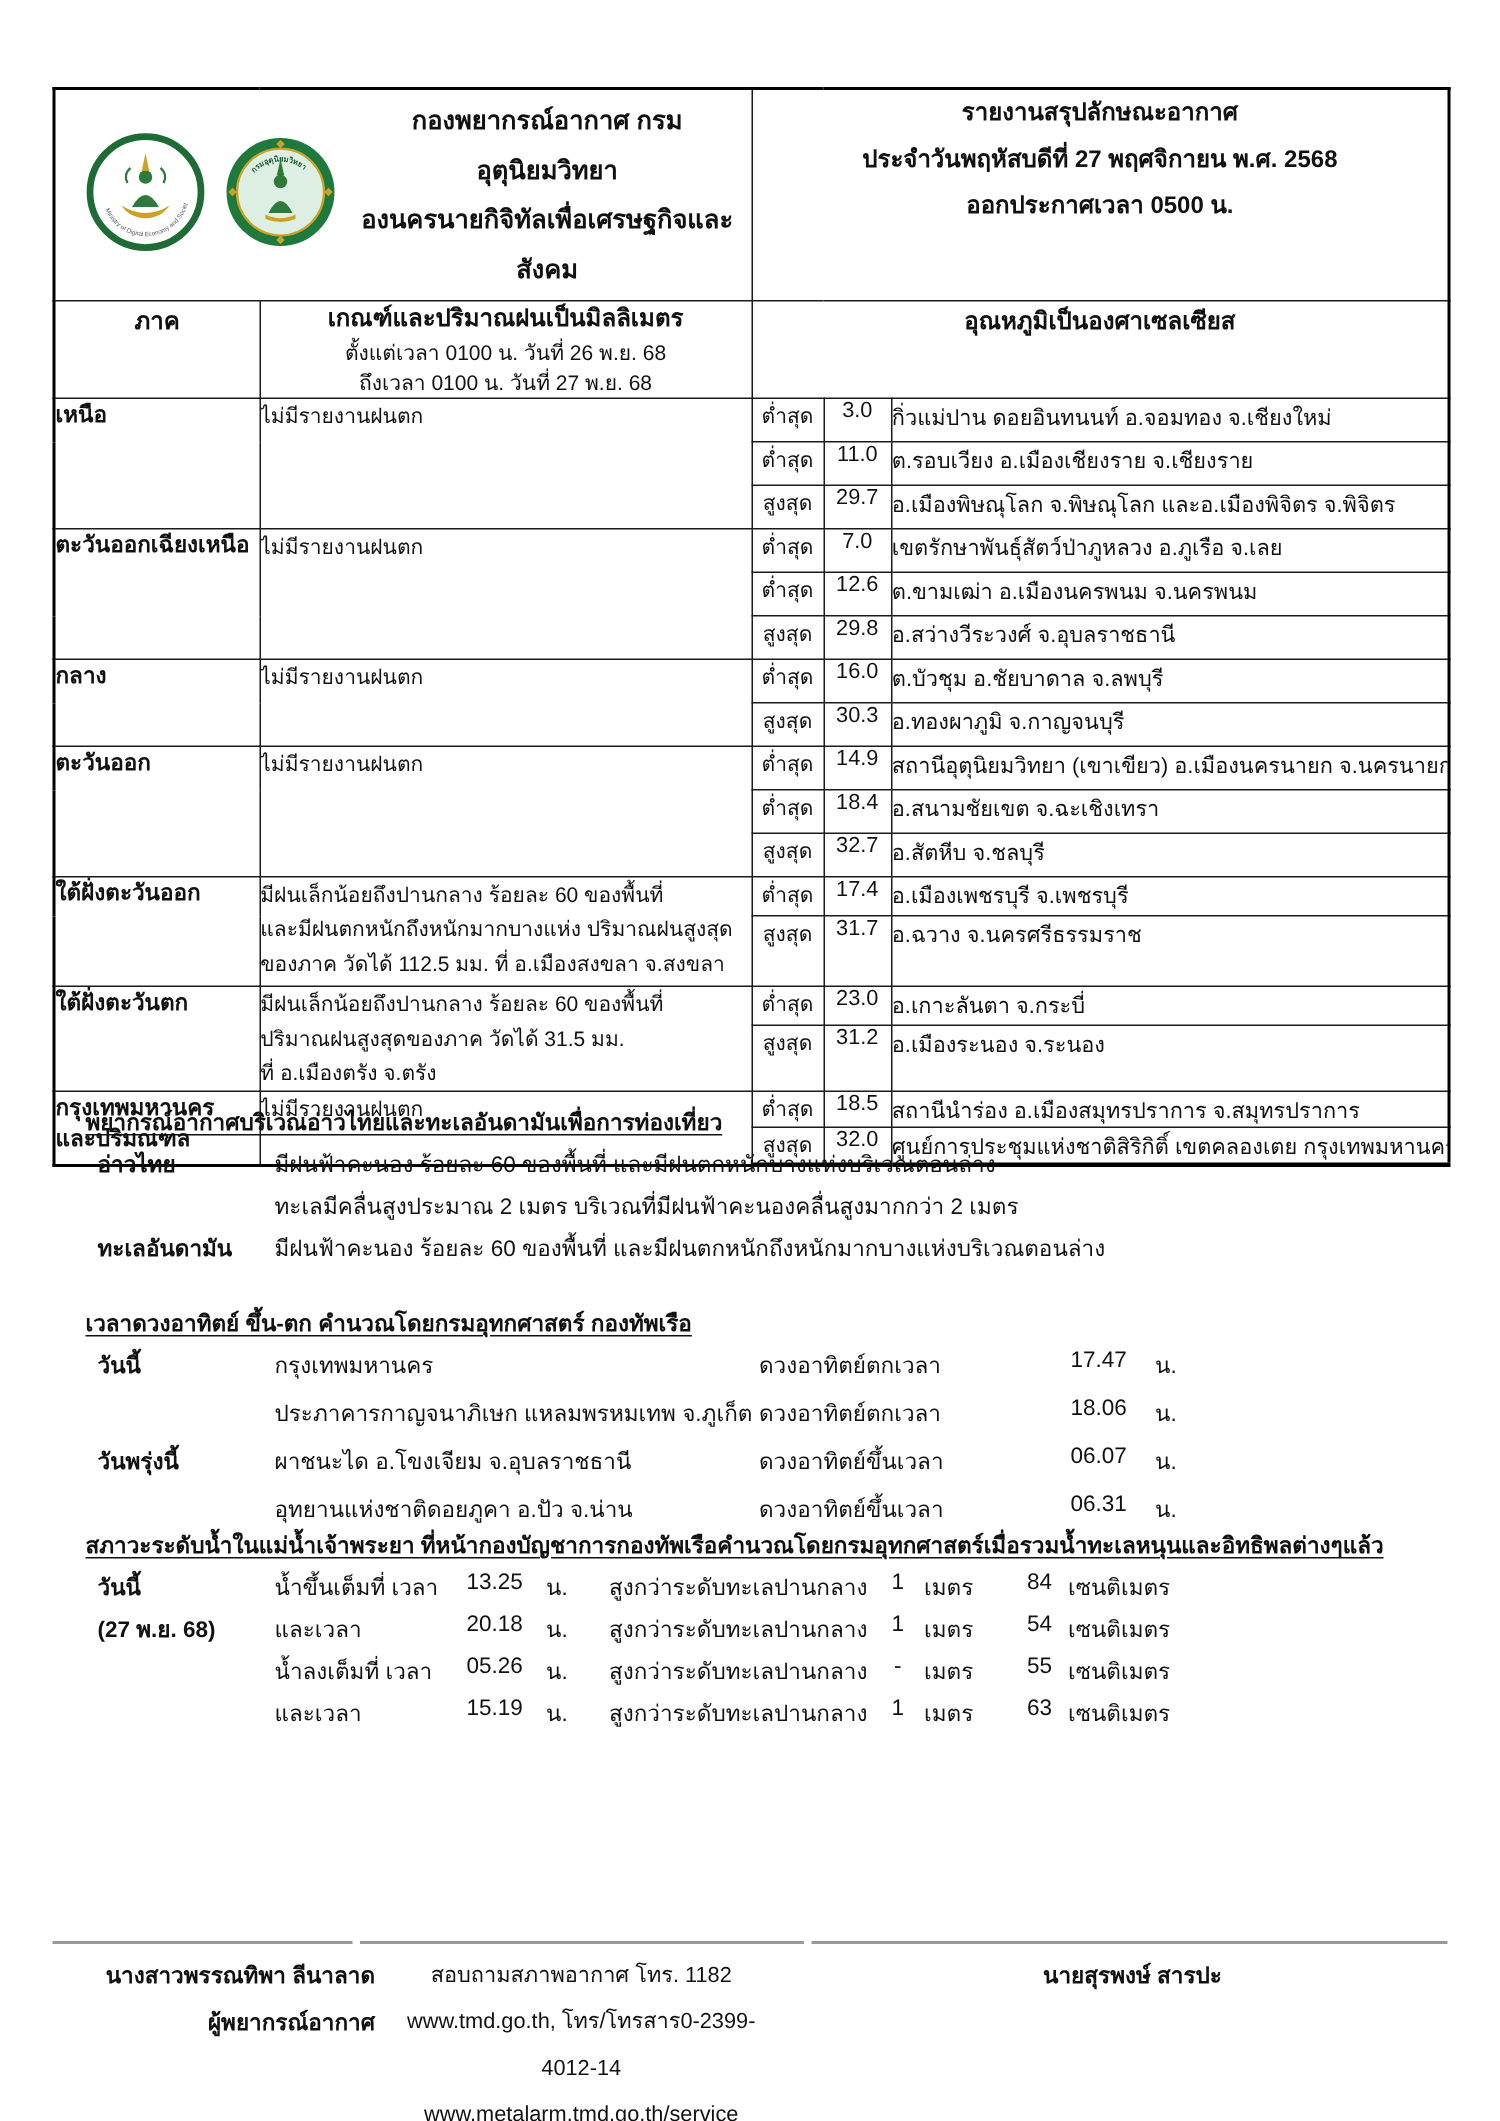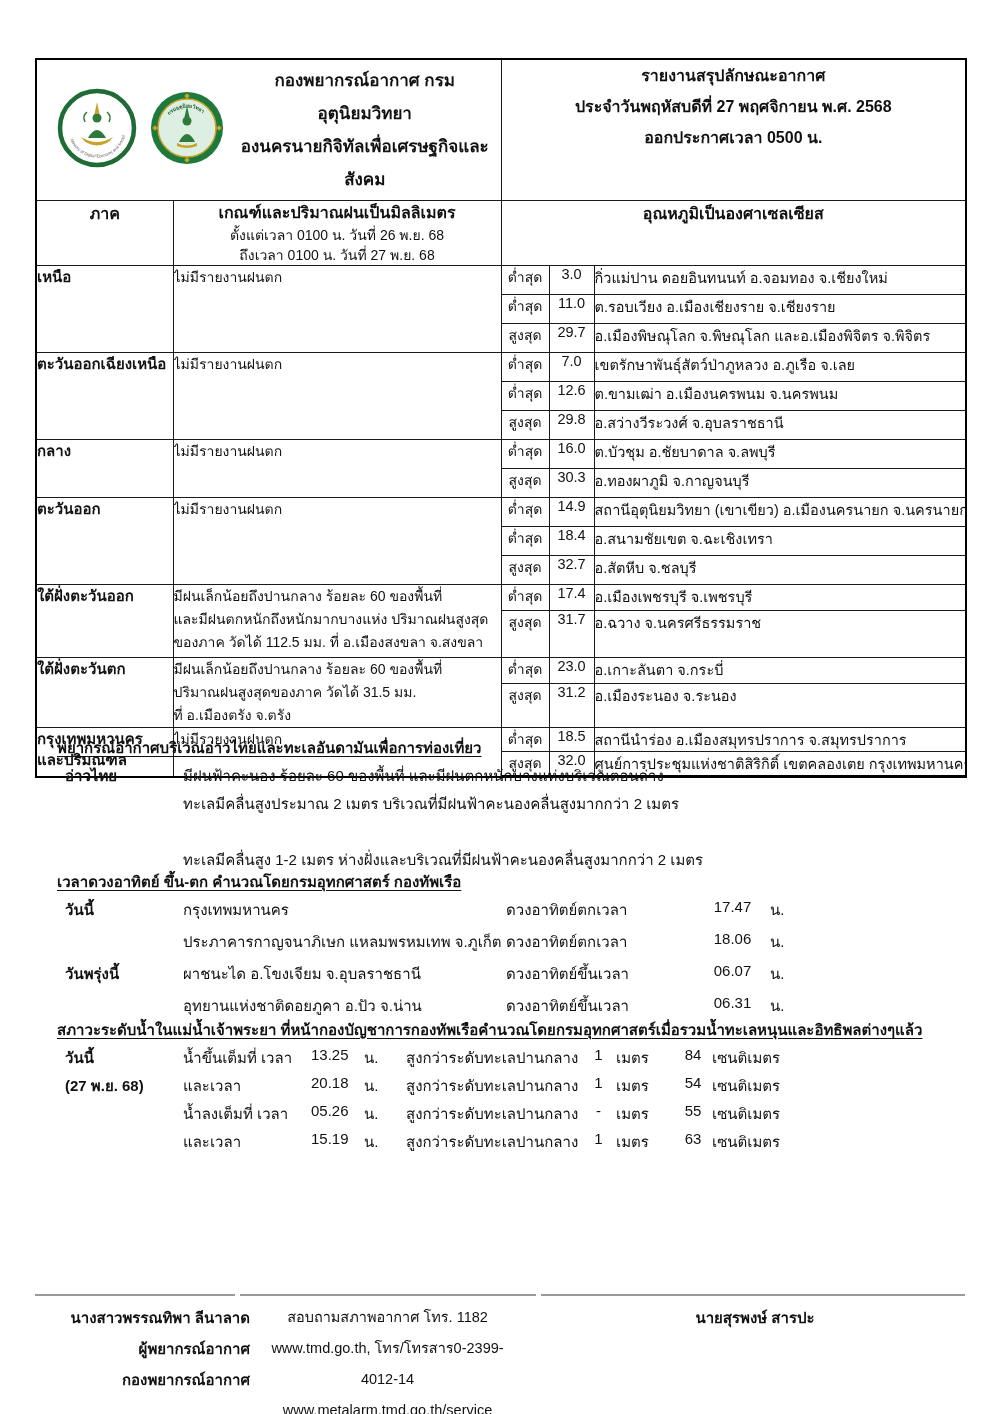--- a/index.html
+++ b/index.html
@@ -252,24 +252,28 @@
   <div class="row-abs m-grid" style="top:764px">
     <span></span>
     <span class="bold">อ่าวไทย</span>
     <span>มีฝนฟ้าคะนอง ร้อยละ 60 ของพื้นที่ และมีฝนตกหนักบางแห่งบริเวณตอนล่าง</span>
   </div>
   <div class="row-abs m-grid" style="top:792px">
     <span></span>
       <span></span>
     <span>ทะเลมีคลื่นสูงประมาณ 2 เมตร บริเวณที่มีฝนฟ้าคะนองคลื่นสูงมากกว่า 2 เมตร</span>
   </div>
+  <div class="row-abs m-grid" style="top:820px">
+    <span></span>
+    <span class="bold">ทะเลอันดามัน</span>
+    <span>มีฝนฟ้าคะนอง ร้อยละ 60 ของพื้นที่ และมีฝนตกหนักถึงหนักมากบางแห่งบริเวณตอนล่าง</span>
+  </div>
   <div class="row-abs m-grid" style="top:848px">
     <span></span>
       <span></span>
-    <span>ทะเลมีคลื่นสูง 1-2 เมตร ห่างฝั่งและบริเวณที่มีฝนฟ้าคะนองคลื่นสูงมากกว่า 2 เมตร</span>
   </div>
 
   <div class="sec-head" style="top:870px">เวลาดวงอาทิตย์ ขึ้น-ตก คำนวณโดยกรมอุทกศาสตร์ กองทัพเรือ</div>
 
   <div class="row-abs sun-grid" style="top:898px">
     <span></span>
     <span class="bold">วันนี้</span>
     <span>กรุงเทพมหานคร</span>
     <span>ดวงอาทิตย์ตกเวลา</span>
     <span class="ctr">17.47</span>
@@ -353,21 +357,20 @@
 
   <div class="f-rule">
     <div class="f-seg1"></div>
       <div class="f-seg2"></div>
       <div class="f-seg3"></div>
   </div>
 
   <div class="f-col f-left">
     <div>นางสาวพรรณทิพา ลีนาลาด</div>
     <div>ผู้พยากรณ์อากาศ</div>
-    <div>กองพยากรณ์อากาศ</div>
   </div>
   <div class="f-col f-mid">
     <div>สอบถามสภาพอากาศ โทร. 1182</div>
     <div>www.tmd.go.th, โทร/โทรสาร0-2399-4012-14</div>
     <div>www.metalarm.tmd.go.th/service</div>
   </div>
   <div class="f-col f-right">
     <div>นายสุรพงษ์  สารปะ</div>
   </div>
 

